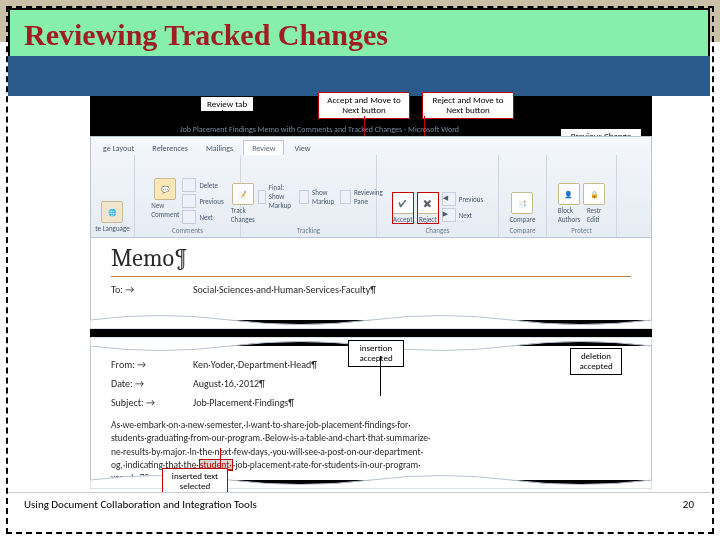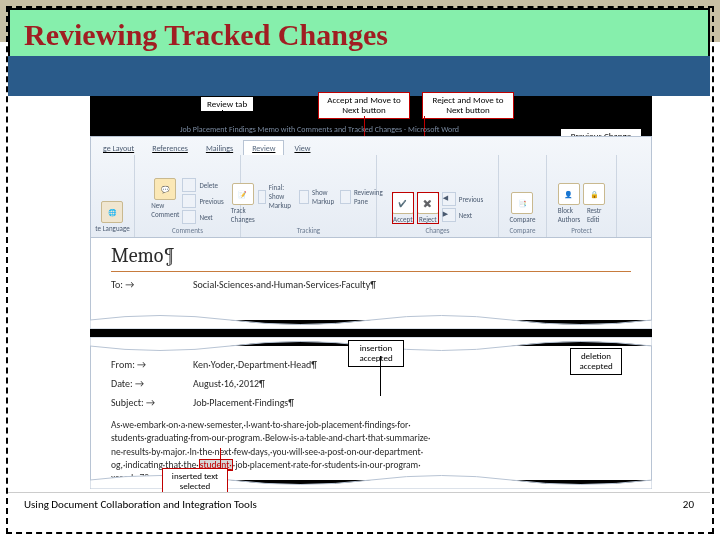--- a/index.html
+++ b/index.html
@@ -21,40 +21,40 @@
 
 .shot { position: absolute; top: 96px; left: 90px; width: 562px; height: 388px; background: #000000; }
 
 
 .callout { position: absolute; border: 1px solid #000; background: #fff; font-size: 9px; padding: 2px 6px; white-space: nowrap; text-align: center; line-height: 1.15; }
 .callout.red { border-color: #c00000; }
 
 
 .ribbon { position: absolute; top: 40px; left: 0; right: 0; height: 102px; background: linear-gradient(#f4f7fb, #e6ecf4); border: 1px solid #b8c4d4; }
 .doc-title { position: absolute; top: -14px; left: 90px; font-size: 8px; color: #7a8aa0; }
-.tabs { position: absolute; top: 0; left: 0; right: 0; height: 18px; display: flex; gap: 2px; align-items: flex-end; font-size: 8px; padding-left: 4px; text-decoration: underline; }
+.tabs { position: absolute; top: 0; left: 0; right: 0; height: 18px; display: flex; gap: 2px; align-items: flex-end; font-size: 8px; padding-left: 4px; }
 .tab { padding: 2px 8px; color: #4a5a70; }
 .tab.active { background: #fff; border: 1px solid #b8c4d4; border-bottom: none; color: #5a6b80; }
 .groups { position: absolute; top: 18px; left: 0; right: 0; bottom: 0; display: flex; }
 .group { border-right: 1px solid #cdd6e2; display: flex; flex-direction: column; align-items: center; justify-content: flex-end; padding: 3px 4px 2px; font-size: 7px; color: #5a6b80; position: relative; }
 .group-label { margin-top: 2px; font-size: 7px; color: #6a7a90; }
 .btn-stack { display: flex; gap: 3px; align-items: flex-start; }
 .rbtn { display: flex; flex-direction: column; align-items: center; gap: 1px; font-size: 7px; color: #4a5a70; }
 .icon { width: 22px; height: 22px; background: #f0e6d0; border: 1px solid #c9b98f; border-radius: 2px; display: flex; align-items: center; justify-content: center; }
 .icon-sm { width: 14px; height: 14px; background: #eef2f8; border: 1px solid #c4d0e0; }
 .mini-row { display: flex; align-items: center; gap: 3px; font-size: 7px; color: #4a5a70; }
 .red-box { outline: 1.5px solid #c00000; outline-offset: -1px; }
 
 
 .docwrap { position: absolute; left: 0; right: 0; background: #fff; border-left: 1px solid #b8c4d4; border-right: 1px solid #b8c4d4; }
 .doc1 { top: 142px; height: 82px; border-bottom: none; }
 .doc2 { top: 250px; height: 134px; border-top: none; }
 .wave { position: absolute; left: -1px; right: -1px; height: 18px; }
 .wave svg { width: 100%; height: 100%; }
-.heading { font-family: Cambria, serif; font-size: 20px; color: #2a2a2a; padding: 6px 20px 0; }
+.heading { font-family: Cambria, serif; font-size: 24px; color: #2a2a2a; padding: 6px 20px 0; }
 .hr { border: none; border-top: 1px solid #c77b3d; margin: 4px 20px 6px; }
 .toline { display: flex; gap: 30px; font-size: 10px; color: #2a2a2a; padding: 0 20px; font-family: Calibri, sans-serif; }
 .tolabel { width: 52px; }
 .bodytxt { font-size: 9.5px; color: #2a2a2a; padding: 2px 20px 0; line-height: 1.4; font-family: Calibri, sans-serif; }
 .inserted { color: #c00000; text-decoration: underline; background: #d6d6d6; padding: 0 1px; }
 
 
 .footer { position: absolute; bottom: 24px; left: 8px; right: 10px; height: 24px; background: #fff; display: flex; justify-content: space-between; align-items: center; padding: 0 16px; font-size: 11px; border-top: 1px solid #ccc; }
 
 

